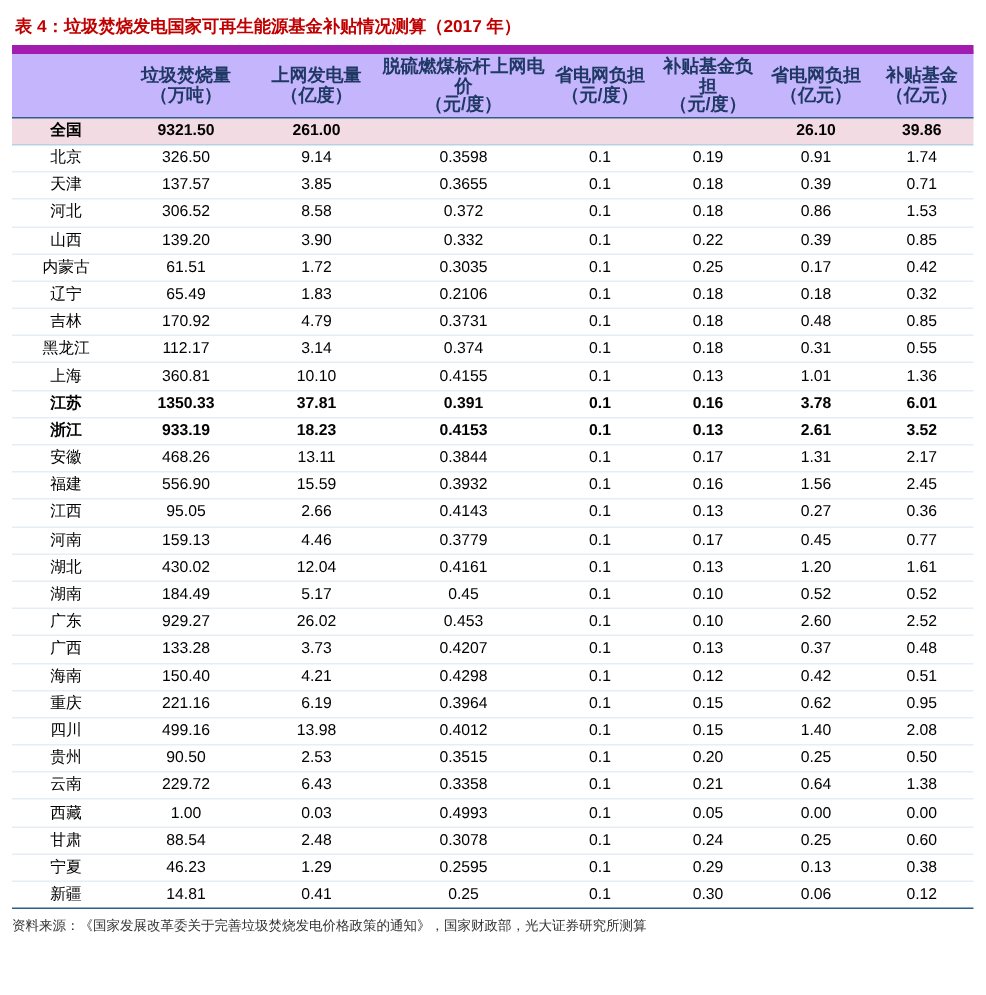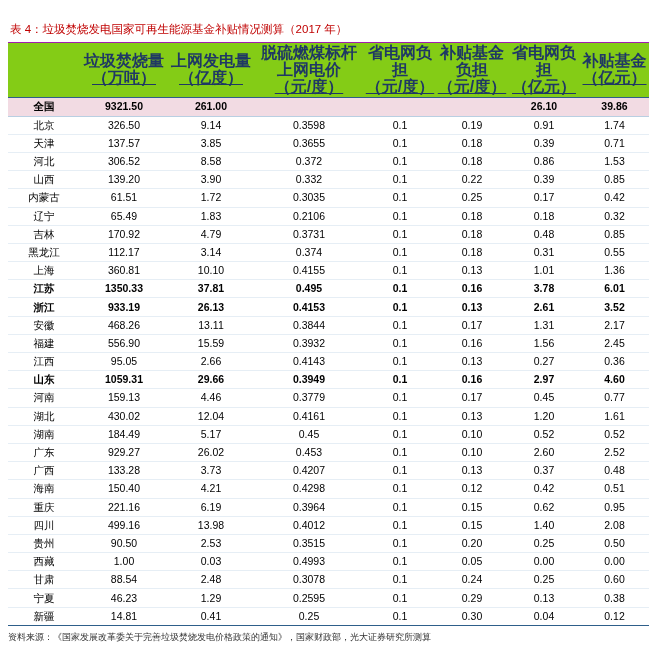--- a/index.html
+++ b/index.html
@@ -7,49 +7,49 @@
     width:657px;height:663px;
     background:#ffffff;
     font-family:"Liberation Sans","DejaVu Sans",sans-serif;
     font-size:11px;
     color:#000;
     overflow:hidden;
   }
   .wrap{padding:6px 8px 0 8px;box-sizing:border-box;width:657px;}
   .title{
     color:#c00000;
-    font-weight:normal;
+    font-weight:bold;
     font-size:11.5px;
-    margin:16px 0 5px 2px;
+    margin:4px 0 5px 2px;
     letter-spacing:0px;
     white-space:nowrap;
   }
   table{
     border-collapse:collapse;
     width:641px;
     table-layout:fixed;
   }
   th,td{
     padding:0;
     text-align:center;
     vertical-align:middle;
     font-size:10.5px;
     line-height:1.05;
   }
   thead th{
-    background:#84cc16;
+    background:#c4b5fd;
     color:#1f3864;
     font-weight:bold;
-    font-size:16px;
+    font-size:12px;
     height:34px;
-    border-top:1px solid #a21caf;
+    border-top:6px solid #a21caf;
     border-bottom:1px solid #2e5f8a;
     padding:2px 1px;
   }
-  thead th .l2{display:block;text-decoration:underline;}
+  thead th .l2{display:block;}
   tbody tr{height:18.2px;}
   tbody td{border-bottom:1px solid #e6eef5;}
   tbody tr.total td{
     background:#f2dbe3;
     font-weight:bold;
     border-top:1px solid #2e5f8a;
     border-bottom:1px solid #b9cfe2;
   }
   tbody tr:last-child td{border-bottom:1px solid #2e5f8a;}
   td.name{font-size:10.5px;}
@@ -221,30 +221,30 @@
           <td class="">0.4155</td>
           <td class="">0.1</td>
           <td class="">0.13</td>
           <td class="">1.01</td>
           <td class="">1.36</td>
         </tr>
         <tr>
           <td class="name b">江苏</td>
           <td class="b">1350.33</td>
           <td class="b">37.81</td>
-          <td class="b">0.495</td>
+          <td class="b">0.391</td>
           <td class="b">0.1</td>
           <td class="b">0.16</td>
           <td class="b">3.78</td>
           <td class="b">6.01</td>
         </tr>
         <tr>
           <td class="name b">浙江</td>
           <td class="b">933.19</td>
-          <td class="b">26.13</td>
+          <td class="b">18.23</td>
           <td class="b">0.4153</td>
           <td class="b">0.1</td>
           <td class="b">0.13</td>
           <td class="b">2.61</td>
           <td class="b">3.52</td>
         </tr>
         <tr>
           <td class="name">安徽</td>
           <td class="">468.26</td>
           <td class="">13.11</td>
@@ -268,30 +268,20 @@
           <td class="name">江西</td>
           <td class="">95.05</td>
           <td class="">2.66</td>
           <td class="">0.4143</td>
           <td class="">0.1</td>
           <td class="">0.13</td>
           <td class="">0.27</td>
           <td class="">0.36</td>
         </tr>
         <tr>
-          <td class="name b">山东</td>
-          <td class="b">1059.31</td>
-          <td class="b">29.66</td>
-          <td class="b">0.3949</td>
-          <td class="b">0.1</td>
-          <td class="b">0.16</td>
-          <td class="b">2.97</td>
-          <td class="b">4.60</td>
-        </tr>
-        <tr>
           <td class="name">河南</td>
           <td class="">159.13</td>
           <td class="">4.46</td>
           <td class="">0.3779</td>
           <td class="">0.1</td>
           <td class="">0.17</td>
           <td class="">0.45</td>
           <td class="">0.77</td>
         </tr>
         <tr>
@@ -368,20 +358,30 @@
           <td class="name">贵州</td>
           <td class="">90.50</td>
           <td class="">2.53</td>
           <td class="">0.3515</td>
           <td class="">0.1</td>
           <td class="">0.20</td>
           <td class="">0.25</td>
           <td class="">0.50</td>
         </tr>
         <tr>
+          <td class="name">云南</td>
+          <td class="">229.72</td>
+          <td class="">6.43</td>
+          <td class="">0.3358</td>
+          <td class="">0.1</td>
+          <td class="">0.21</td>
+          <td class="">0.64</td>
+          <td class="">1.38</td>
+        </tr>
+        <tr>
           <td class="name">西藏</td>
           <td class="">1.00</td>
           <td class="">0.03</td>
           <td class="">0.4993</td>
           <td class="">0.1</td>
           <td class="">0.05</td>
           <td class="">0.00</td>
           <td class="">0.00</td>
         </tr>
         <tr>
@@ -404,20 +404,20 @@
           <td class="">0.13</td>
           <td class="">0.38</td>
         </tr>
         <tr>
           <td class="name">新疆</td>
           <td class="">14.81</td>
           <td class="">0.41</td>
           <td class="">0.25</td>
           <td class="">0.1</td>
           <td class="">0.30</td>
-          <td class="">0.04</td>
+          <td class="">0.06</td>
           <td class="">0.12</td>
         </tr>
       </tbody>
   </table>
 
   <div class="source">资料来源：《国家发展改革委关于完善垃圾焚烧发电价格政策的通知》，国家财政部，光大证券研究所测算</div>
 </div>
 
 </body></html>

